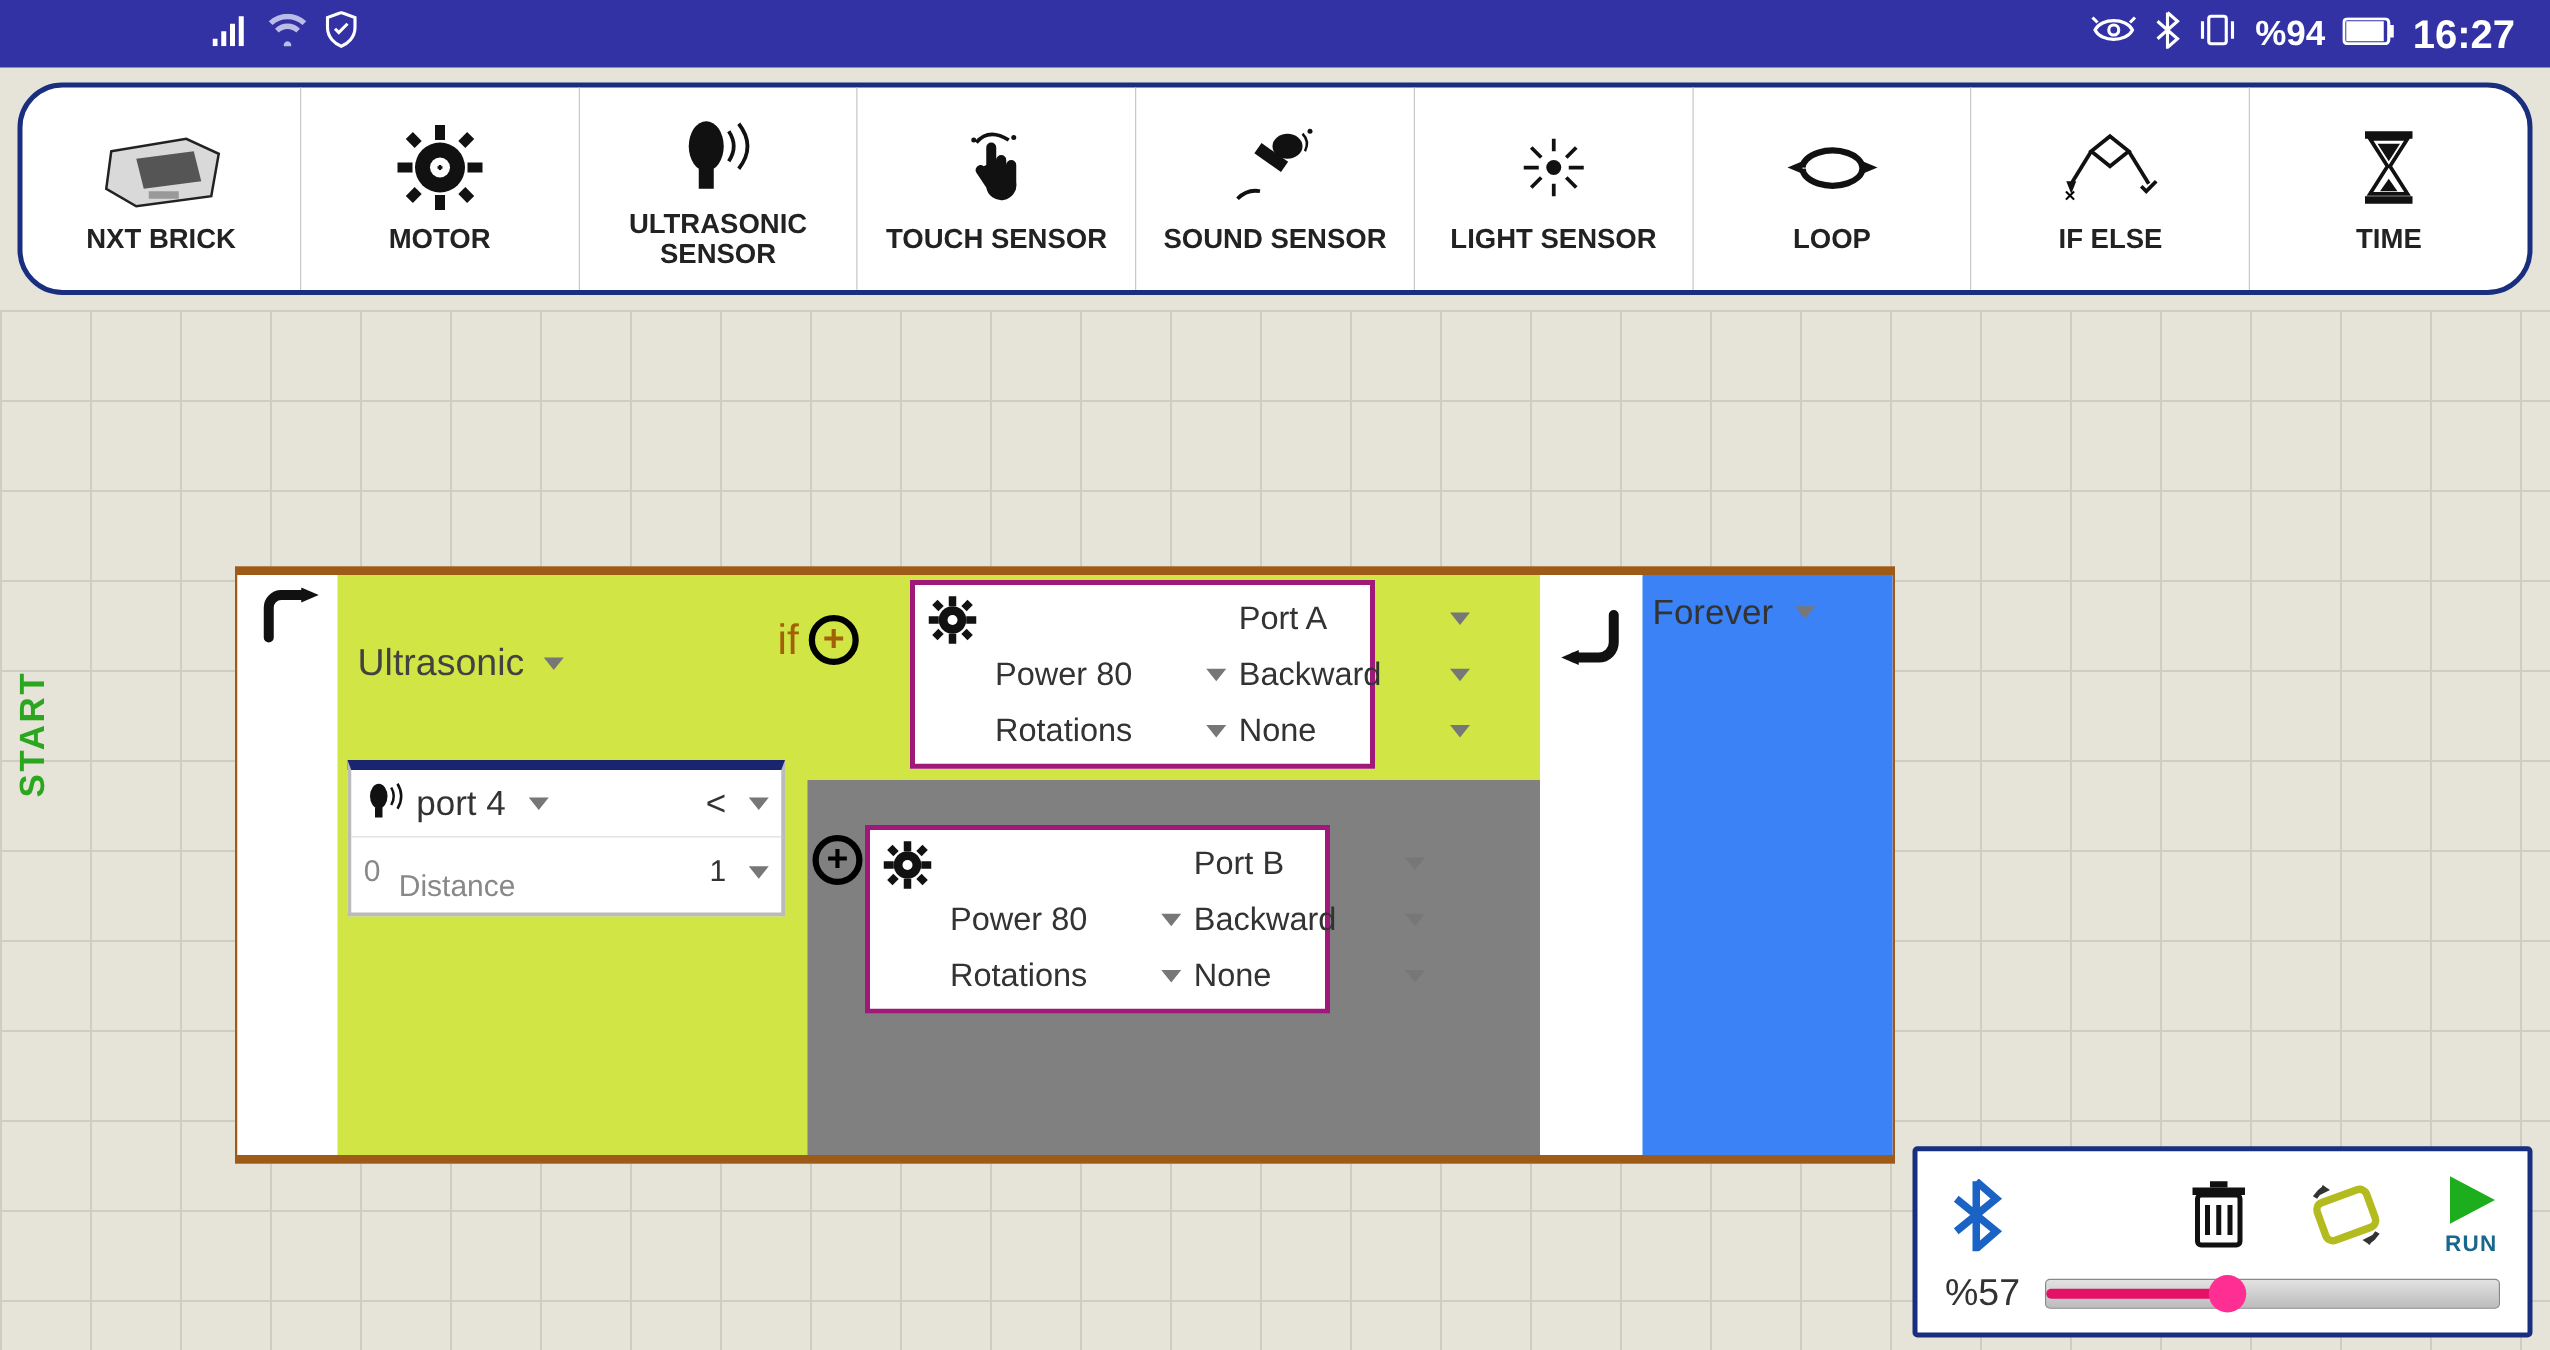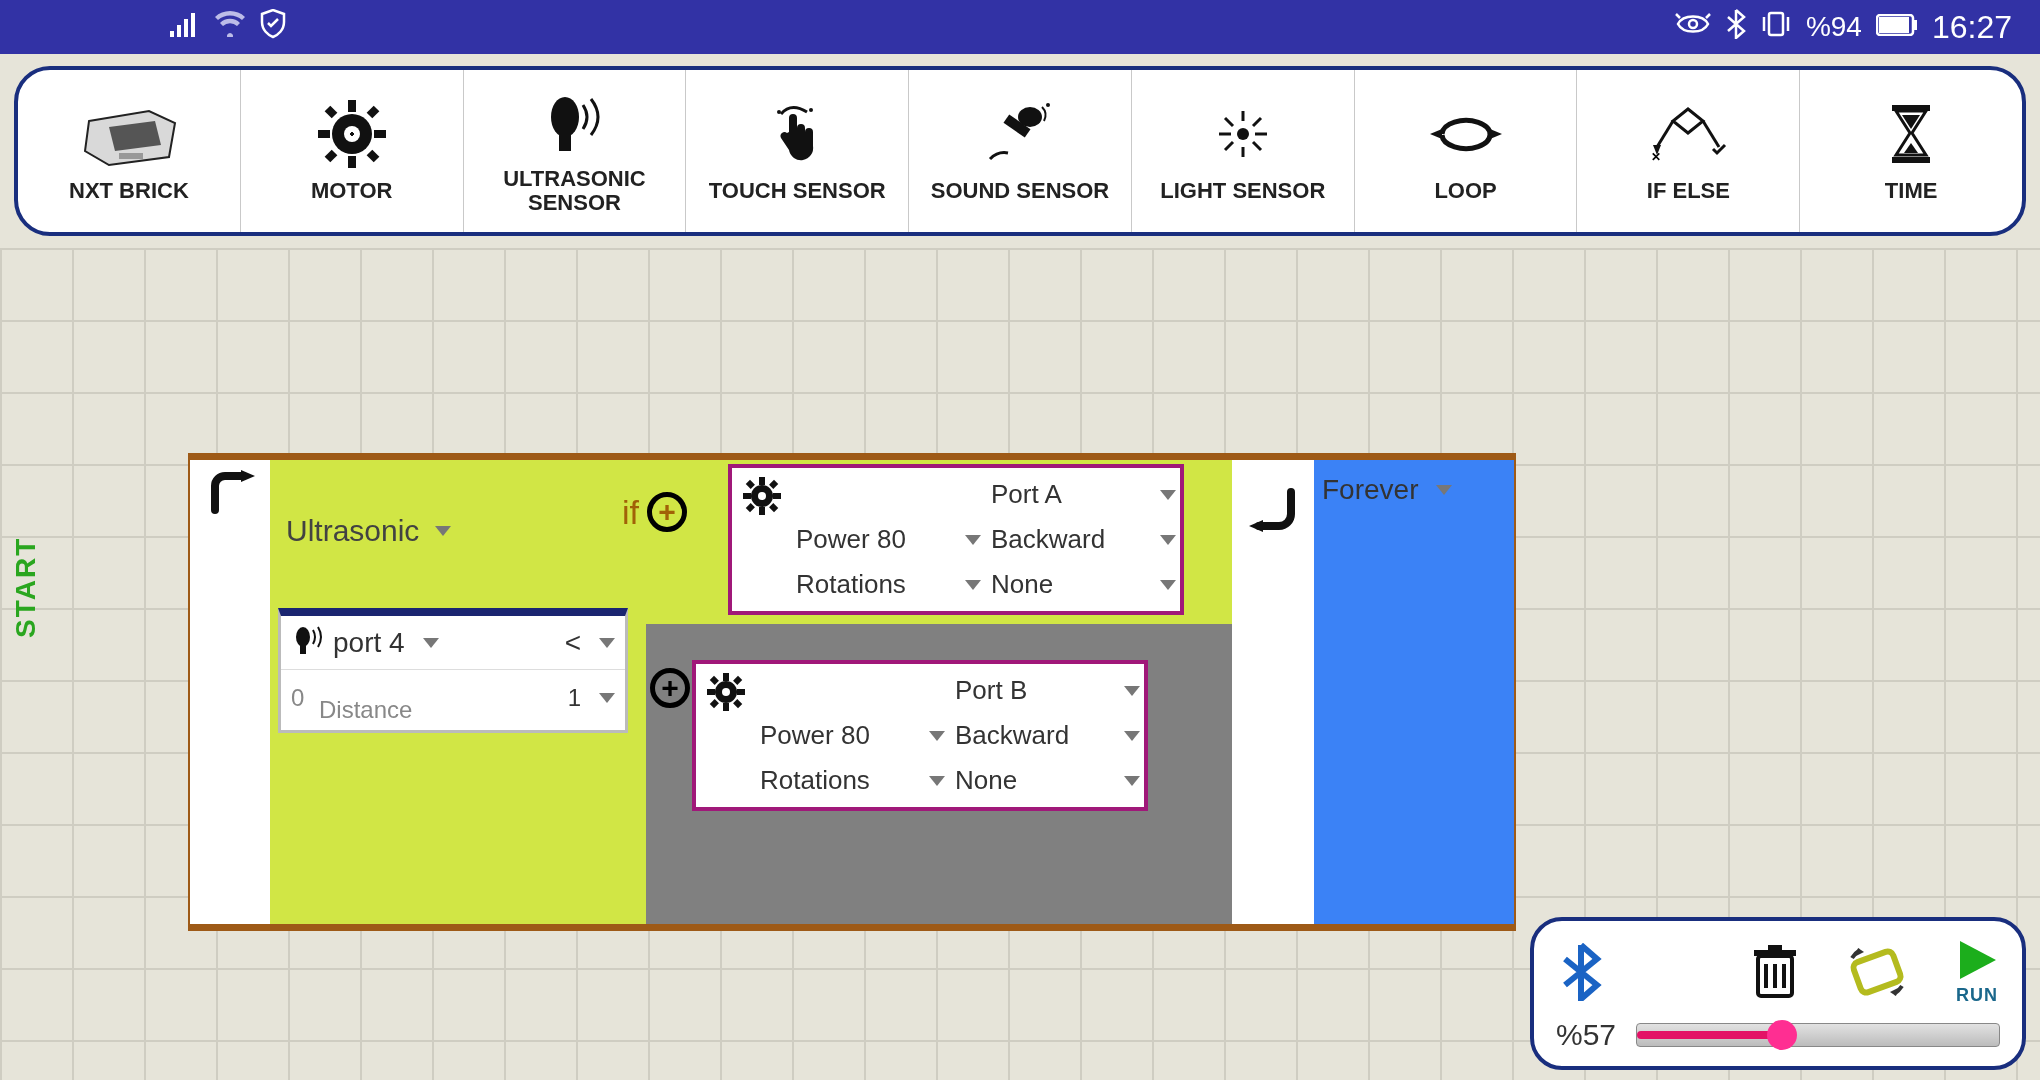--- a/index.html
+++ b/index.html
@@ -15,21 +15,21 @@
   
   .status-bar {
     height: 54px;
     background: #3232a5;
     display: flex;
     justify-content: space-between;
     align-items: center;
     padding: 0 28px 0 170px;
     color: #fff;
     font-size: 28px;
-    font-weight: 400;
+    font-weight: 700;
   }
   .status-left, .status-right { display: flex; align-items: center; gap: 14px; }
   .status-bar svg { fill: #fff; }
 
   
   .toolbar {
     position: absolute;
     top: 66px;
     left: 14px;
     right: 14px;
@@ -176,21 +176,21 @@
     padding:2px 10px 6px;
     gap:8px;
     font-size:24px; color:#888;
     border-top:1px solid #ddd;
   }
   .dd-small { display:inline-flex; align-items:center; gap:18px; cursor:pointer; }
 
   
   .motor-box {
     position:absolute;
-    width:456px;
+    width:372px;
     background:#fff;
     border:4px solid #a01879;
   }
   .motor-box.motor-a { left:458px; top:4px; }
   .motor-box.motor-b { left:422px; top:200px; }
   .gray-wrapper {
     position:absolute;
     left:376px; top:164px;
     right:0; bottom:0;
     background:#808080;
@@ -221,21 +221,21 @@
     cursor:pointer;
   }
 
   
   .control-panel {
     position:absolute;
     right:14px; bottom:10px;
     width:496px;
     background:#fff;
     border:4px solid #192e7e;
-    border-radius:32px;
+    border-radius:4px;
     padding:16px 22px 14px;
   }
   .cp-row1 {
     display:flex; align-items:center; gap:44px;
     justify-content:flex-start;
   }
   .cp-icon { cursor:pointer; display:flex; flex-direction:column; align-items:center; gap:2px;}
   .cp-run { color:#1a678b; font-size:18px; font-weight:800; letter-spacing:1px;}
   .cp-row2 {
     display:flex; align-items:center; gap:20px;

